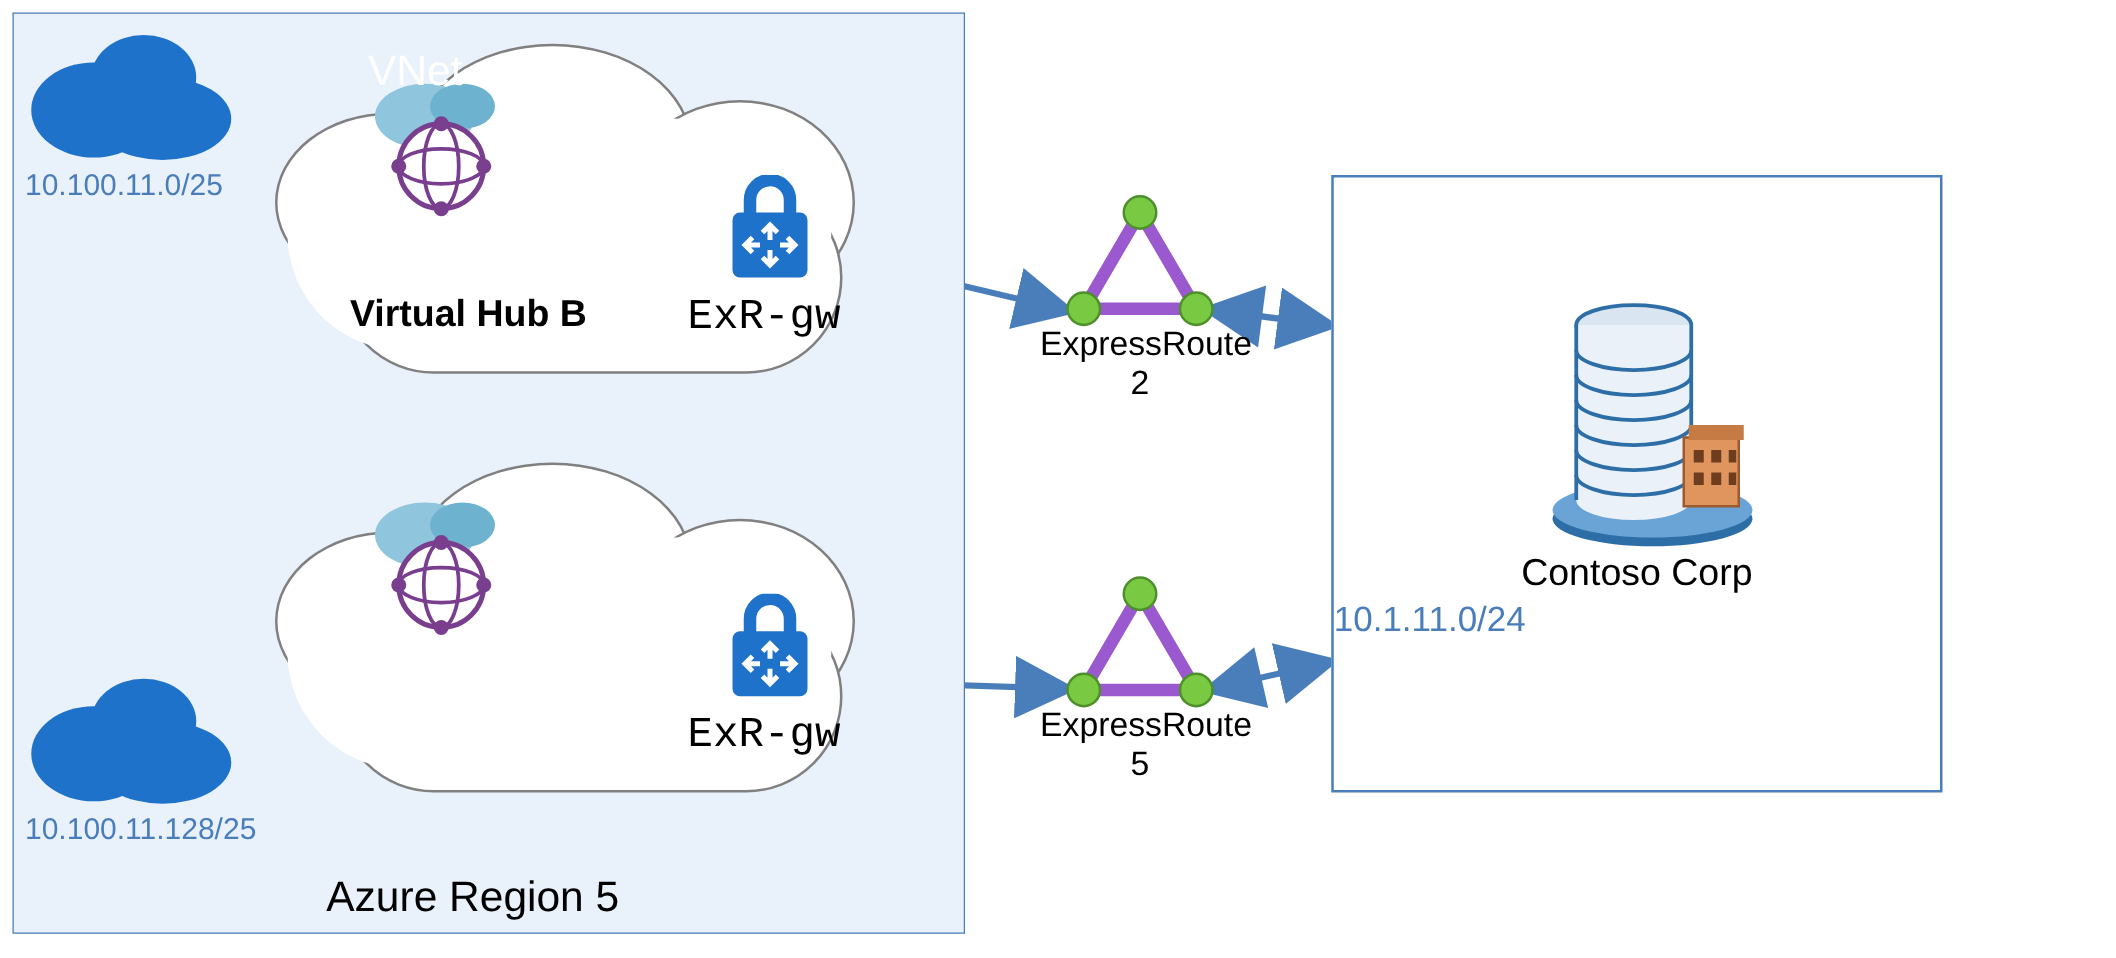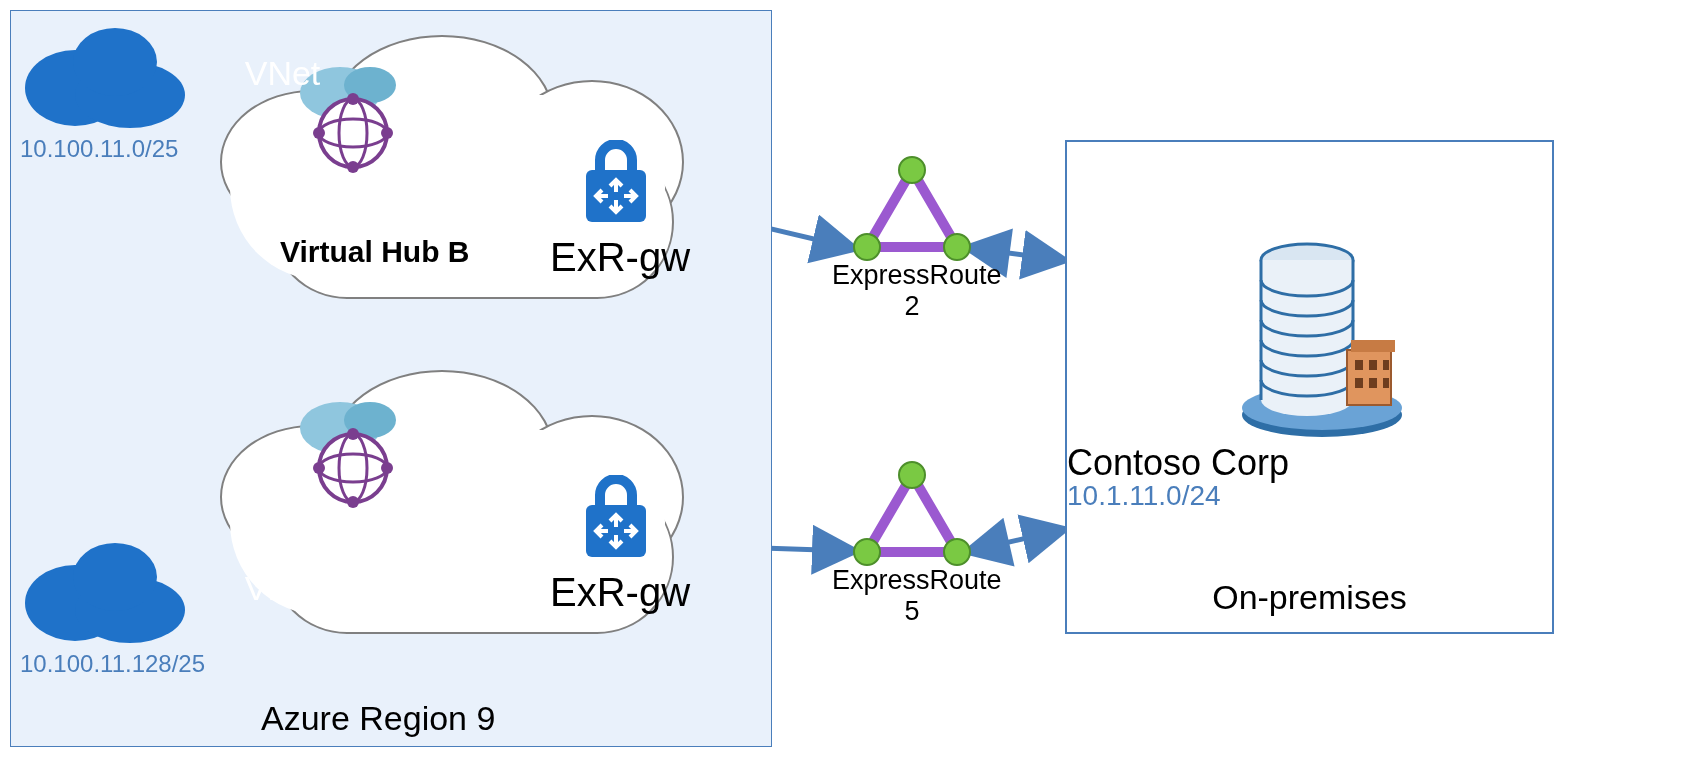--- a/index.html
+++ b/index.html
@@ -41,21 +41,22 @@
     bottom: 15px;
     width: 100%;
     text-align: center;
     font-size: 34px;
     color: #000;
   }
   .onprem-corp-label {
     position: absolute;
     top: 300px;
     width: 100%;
-    font-size: 36px;
+    text-align: center;
+    font-size: 30px;
     color: #000;
   }
   .onprem-cidr {
     position: absolute;
     top: 338px;
     width: 100%;
     font-size: 28px;
     color: #4a7ebb;
   }
   
@@ -88,31 +89,31 @@
   .hub-inner {
     position:absolute; left:30px; top:60px; width:435px; height:185px; background:#fff; border-radius:120px;
   }
   .hub-label {
     position: absolute;
     top: 200px; left: 80px;
     font-size: 30px;
     font-weight: bold;
   }
   .exr-gw-label {
-    position:absolute; top:200px; left:350px; font-size:40px;
+    position:absolute; top:200px; left:350px; font-size:34px;font-family:Liberation Mono, monospace;
   }
   
   .vnet {
     position: absolute;
     width: 175px; height: 110px;
   }
   .vnet-top { left: 20px; top: 20px; }
   .vnet-bottom { left: 20px; top: 535px; }
   .vnet-label {
-    position:absolute; width:100%; text-align:center; top:34px; color:#fff; font-size:34px;
+    position:absolute; width:100%; text-align:right; top:18px; color:#fff; font-size:34px;
   }
   .vnet-cidr {
     position: absolute; top: 115px; left: 0; width: 200px; 
     font-size: 24px; color: #4a7ebb;
   }
   
   .gw-icon {
     position:absolute; width:72px; height:90px; left:380px; top:105px;
   }
   
@@ -164,21 +165,21 @@
   <line class="conn" x1="970" y1="551" x2="1062" y2="530" marker-start="url(#arr-blue-s)" marker-end="url(#arr-blue)"></line>
 
   <line class="black-arrow" x1="190" y1="100" x2="240" y2="120" stroke="#000" marker-start="url(#arr-black-s)" marker-end="url(#arr-black)"></line>
 
   <line class="black-arrow" x1="190" y1="575" x2="238" y2="549" stroke="#000" marker-start="url(#arr-black-s)" marker-end="url(#arr-black)"></line>
 
   <line class="black-arrow" x1="430" y1="300" x2="430" y2="370" stroke="#000" marker-start="url(#arr-black-s)" marker-end="url(#arr-black)"></line>
 </svg>
 
 <div class="region-box">
-  <span class="region-label">Azure Region 9</span>
+  <span class="region-label">Azure Region 5</span>
 </div>
 
 <div class="hub-cloud hub-b">
   <div class="hub-bump1"></div>
   <div class="hub-bump2"></div>
   <div class="hub-bump3"></div>
   <div class="hub-body"></div>
   <div class="hub-inner"></div>
   <div class="globe-cluster">
     <svg width="120" height="110">
@@ -323,14 +324,13 @@
           <rect x="146" y="140" width="6" height="10"></rect>
           <rect x="118" y="158" width="8" height="10"></rect>
           <rect x="132" y="158" width="8" height="10"></rect>
           <rect x="146" y="158" width="6" height="10"></rect>
         </g>
       </g>
     </svg>
   </div>
   <div class="onprem-corp-label">Contoso Corp</div>
   <div class="onprem-cidr">10.1.11.0/24</div>
-  <div class="onprem-label">On-premises</div>
 </div>
 
 </body></html>

